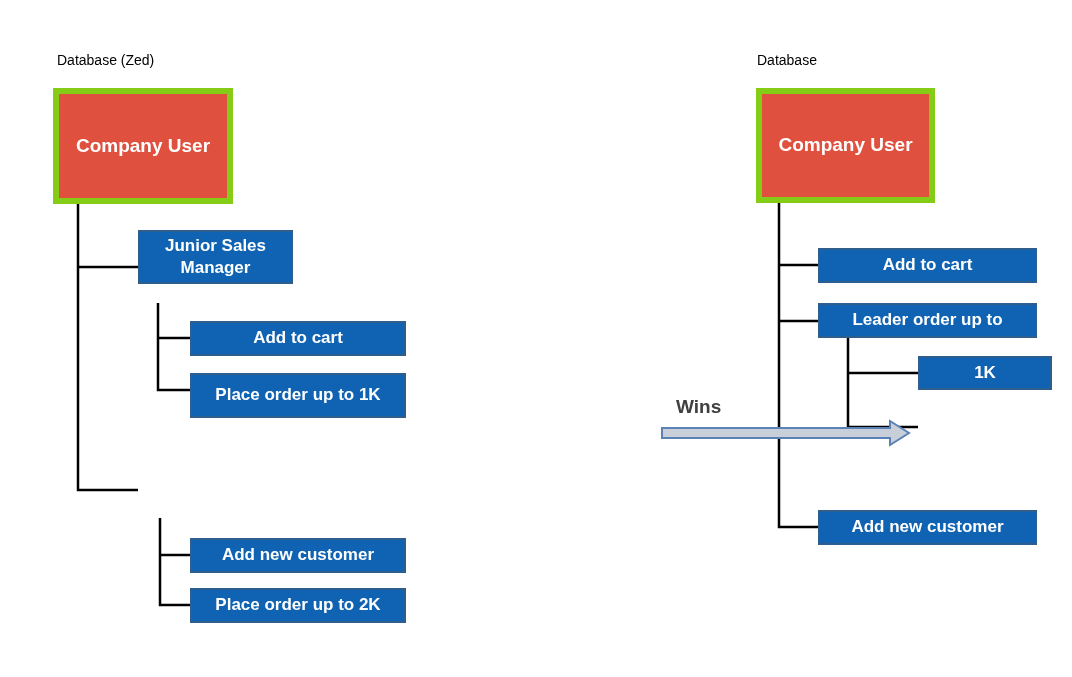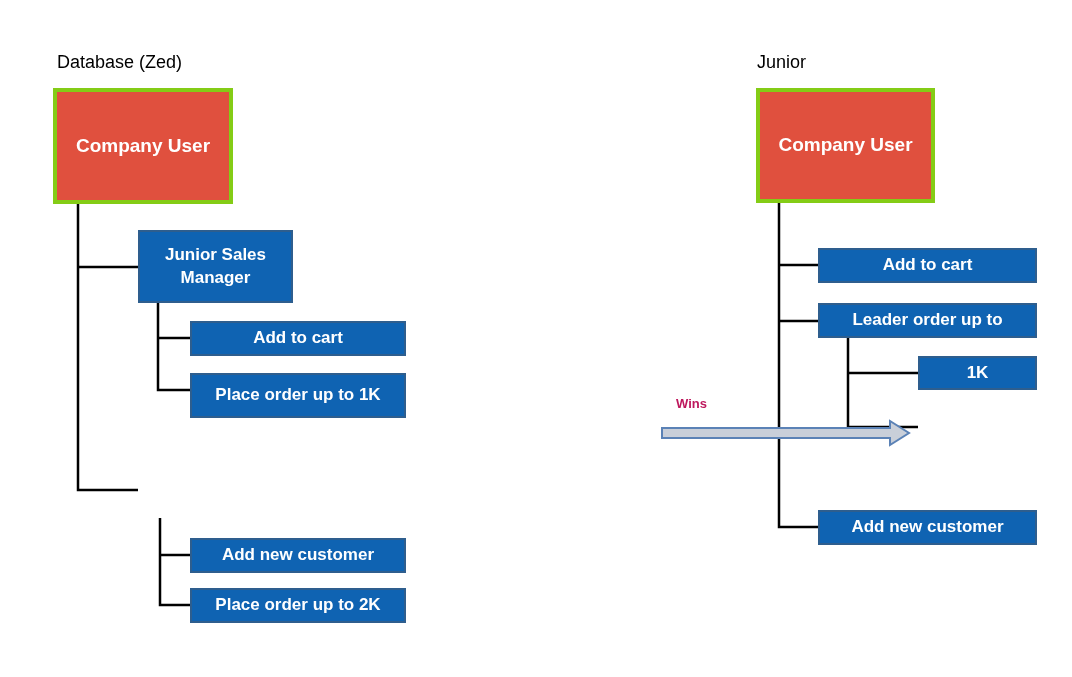--- a/index.html
+++ b/index.html
@@ -13,68 +13,68 @@
   }
   .connector-layer {
     position: absolute;
     left: 0; top: 0;
     width: 1072px; height: 677px;
     pointer-events: none;
   }
   .tree-title {
     position: absolute;
     color: #000000;
-    font-size: 18px;
+    font-size: 14px;
     font-weight: 400;
     white-space: nowrap;
   }
   .lt-title { left: 57px; top: 52px; }
   .rt-title { left: 757px; top: 52px; }
   .wins-label {
     position: absolute;
     left: 676px; top: 396px;
-    color: #be185d;
-    font-size: 13px;
+    color: #404040;
+    font-size: 19px;
     font-weight: 700;
     white-space: nowrap;
   }
   .node {
     position: absolute;
     box-sizing: border-box;
     display: flex;
     align-items: center;
     justify-content: center;
     text-align: center;
     color: #ffffff;
     font-weight: 700;
     line-height: 1.3;
   }
   .node.root {
     background: #E0503E;
-    border: 4px solid #84cc16;
+    border: 6px solid #84cc16;
     font-size: 19px;
   }
   .node.child {
     background: #0F63B2;
     border: 2px solid #2E5E8E;
     font-size: 17px;
   }
   
   .lb-root { left: 53px;  top: 88px;  width: 180px; height: 116px; }
-  .lb-jsm  { left: 138px; top: 230px; width: 155px; height: 73px;  padding: 0 10px; }
+  .lb-jsm  { left: 138px; top: 230px; width: 155px; height: 54px;  padding: 0 10px; }
   .lb-cart { left: 190px; top: 321px; width: 216px; height: 35px; }
   .lb-po1k { left: 190px; top: 373px; width: 216px; height: 45px; }
   .lb-tl   { left: 138px; top: 442px; width: 155px; height: 76px; }
   .lb-anc  { left: 190px; top: 538px; width: 216px; height: 35px; }
   .lb-po2k { left: 190px; top: 588px; width: 216px; height: 35px; text-align: right; }
   
   .rb-root { left: 756px; top: 88px;  width: 179px; height: 115px; }
   .rb-cart { left: 818px; top: 248px; width: 219px; height: 35px; }
   .rb-po   { left: 818px; top: 303px; width: 219px; height: 35px; }
-  .rb-1k   { left: 918px; top: 356px; width: 119px; height: 34px; }
+  .rb-1k   { left: 918px; top: 356px; width: 134px; height: 34px; }
   .rb-2k   { left: 918px; top: 409px; width: 119px; height: 34px; }
   .rb-anc  { left: 818px; top: 510px; width: 219px; height: 35px; }
 </style>
 </head>
 <body>
 
 <div class="canvas">
 
   <svg class="connector-layer" viewBox="0 0 1072 677" xmlns="http://www.w3.org/2000/svg">
 
@@ -106,21 +106,21 @@
 
   <div class="node child lb-cart">Add to cart</div>
 
   <div class="node child lb-po1k">Place order up to 1K</div>
 
 
   <div class="node child lb-anc">Add new customer</div>
 
   <div class="node child lb-po2k">Place order up to 2K</div>
 
-  <div class="tree-title rt-title">Junior</div>
+  <div class="tree-title rt-title">Database</div>
 
   <div class="node root rb-root">Company User</div>
 
   <div class="node child rb-cart">Add to cart</div>
 
   <div class="node child rb-po">Leader order up to</div>
 
   <div class="node child rb-1k">1K</div>
 
 

